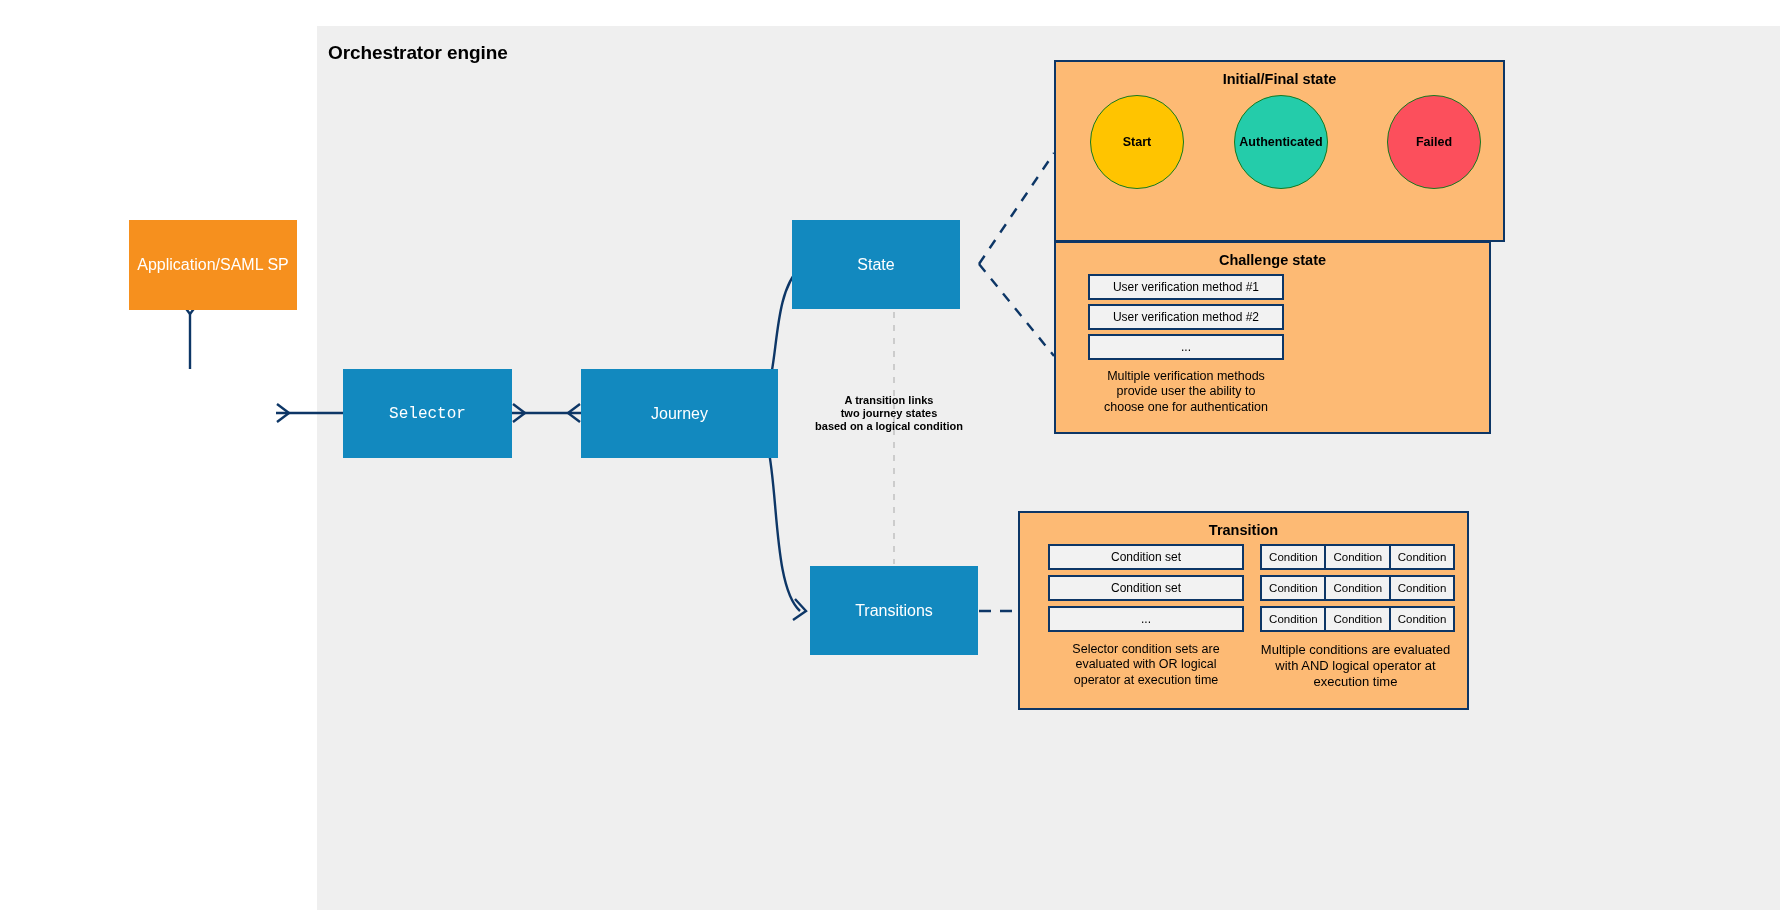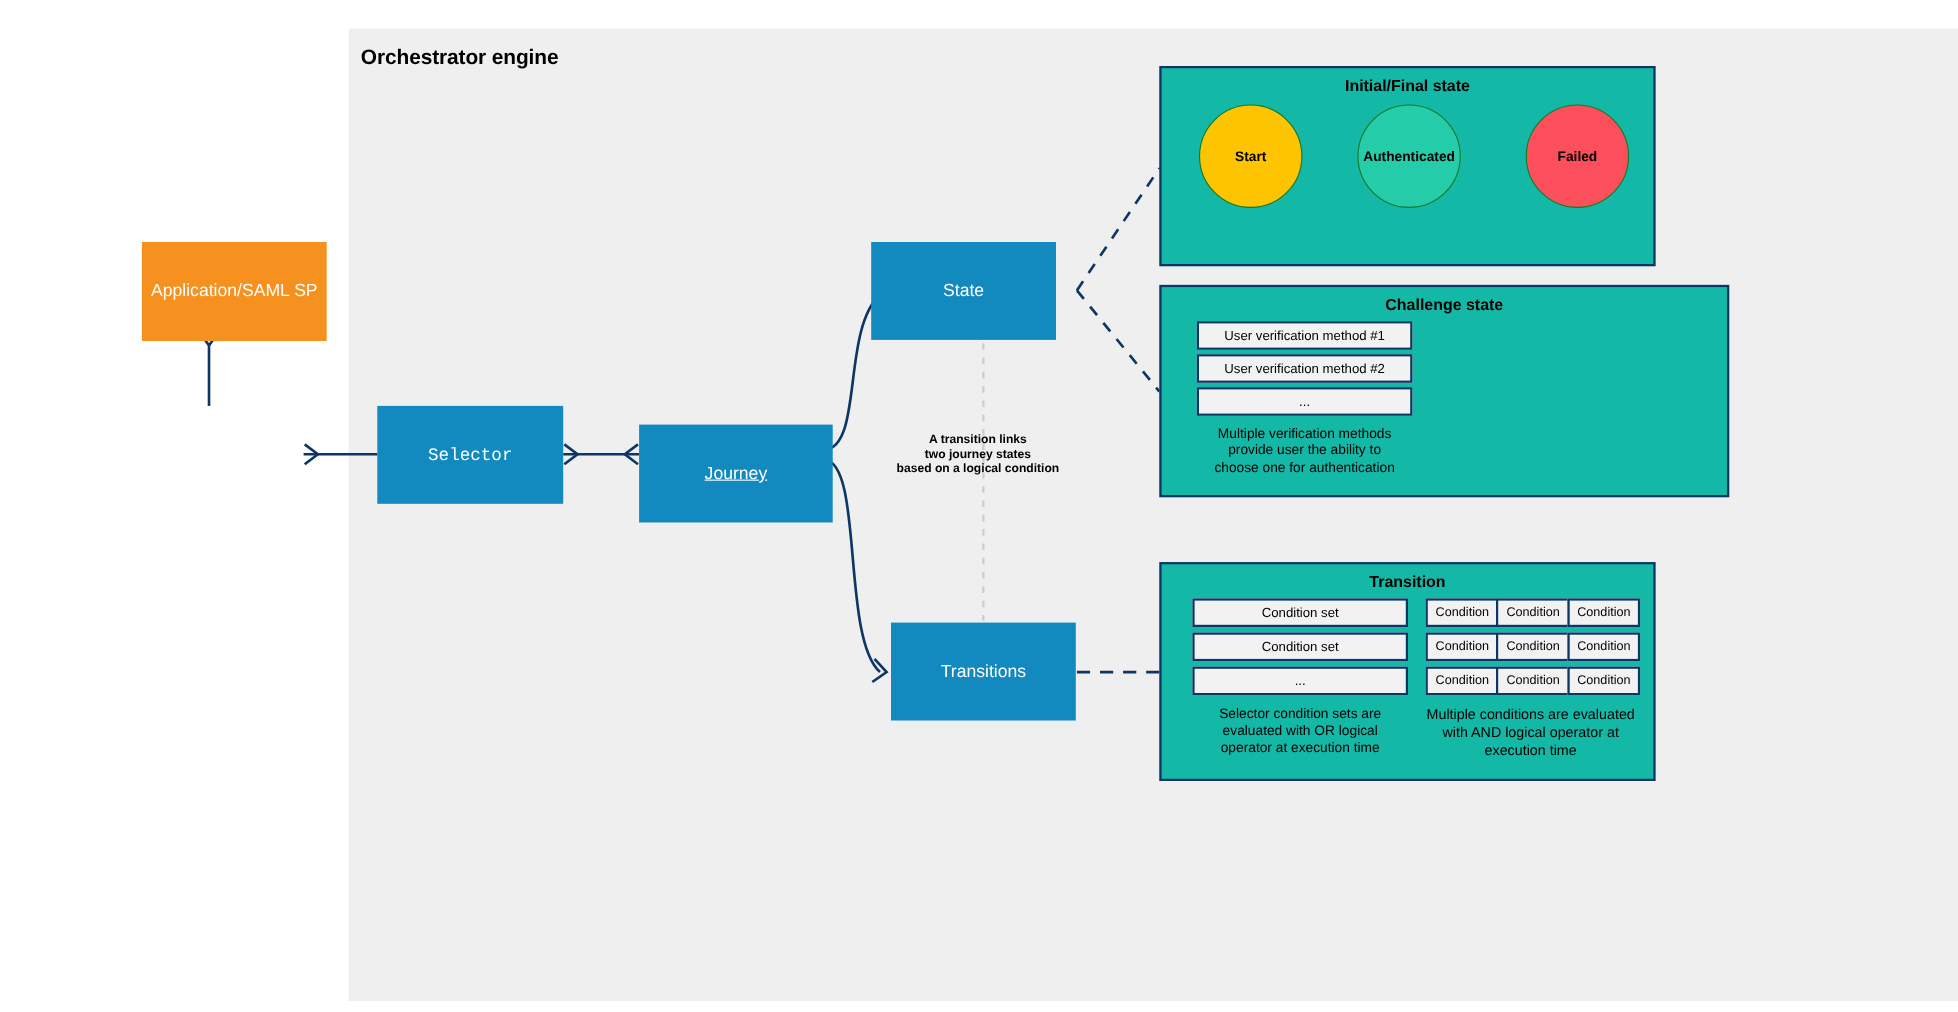--- a/index.html
+++ b/index.html
@@ -45,21 +45,21 @@
     font-size: 16px;
     text-align: center;
     box-sizing: border-box;
   }
   .node.orange { background: #f6901e; }
   .node.blue   { background: #1289bf; }
 
   #node-app-saml { left: 106px; top: 220px; width: 168px; height: 90px; margin-left: 23px; }
   #node-app-group { left: 106px; top: 369px; width: 168px; height: 89px; }
   #node-selector { left: 343px; top: 369px; width: 169px; height: 89px; font-family: Liberation Mono, monospace; }
-  #node-journey  { left: 581px; top: 386px; width: 176px; height: 89px; text-decoration: underline; }
+  #node-journey  { left: 581px; top: 369px; width: 197px; height: 89px; }
   #node-state    { left: 792px; top: 220px; width: 168px; height: 89px; }
   #node-transitions { left: 810px; top: 566px; width: 168px; height: 89px; }
 
   
   #connectors {
     position: absolute;
     left: 0;
     top: 0;
     width: 1780px;
     height: 920px;
@@ -75,34 +75,34 @@
     text-align: center;
     font-size: 11px;
     font-weight: bold;
     color: #000000;
     line-height: 1.18;
   }
 
   
   .panel {
     position: absolute;
-    background: #14b8a6;
+    background: #fdba74;
     border: 2.5px solid #0d3666;
     box-sizing: border-box;
   }
   .panel-title {
     text-align: center;
     font-size: 14.5px;
     font-weight: bold;
     color: #000000;
     margin-top: 9px;
   }
   #panel-initial-final { left: 1054px; top: 60px; width: 451px; height: 182px; }
-  #panel-challenge     { left: 1054px; top: 259px; width: 518px; height: 193px; }
-  #panel-transition    { left: 1054px; top: 511px; width: 451px; height: 199px; }
+  #panel-challenge     { left: 1054px; top: 241px; width: 437px; height: 193px; }
+  #panel-transition    { left: 1018px; top: 511px; width: 451px; height: 199px; }
 
   
   #circle-row {
     position: relative;
     margin-top: 8px;
     height: 100px;
   }
   .state-circle {
     position: absolute;
     width: 94px;

